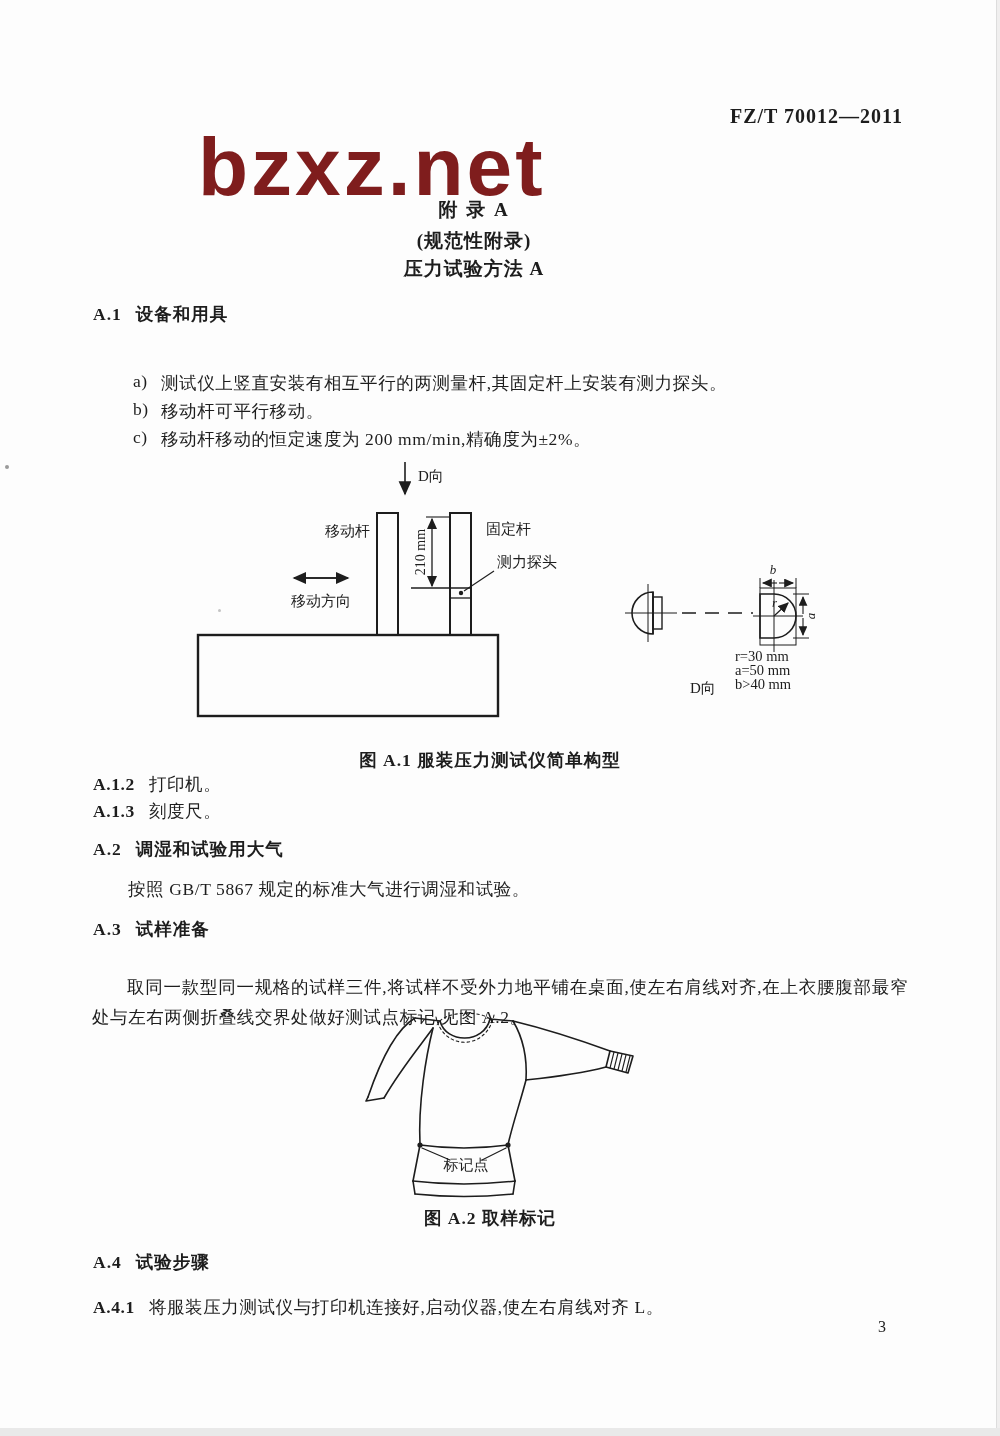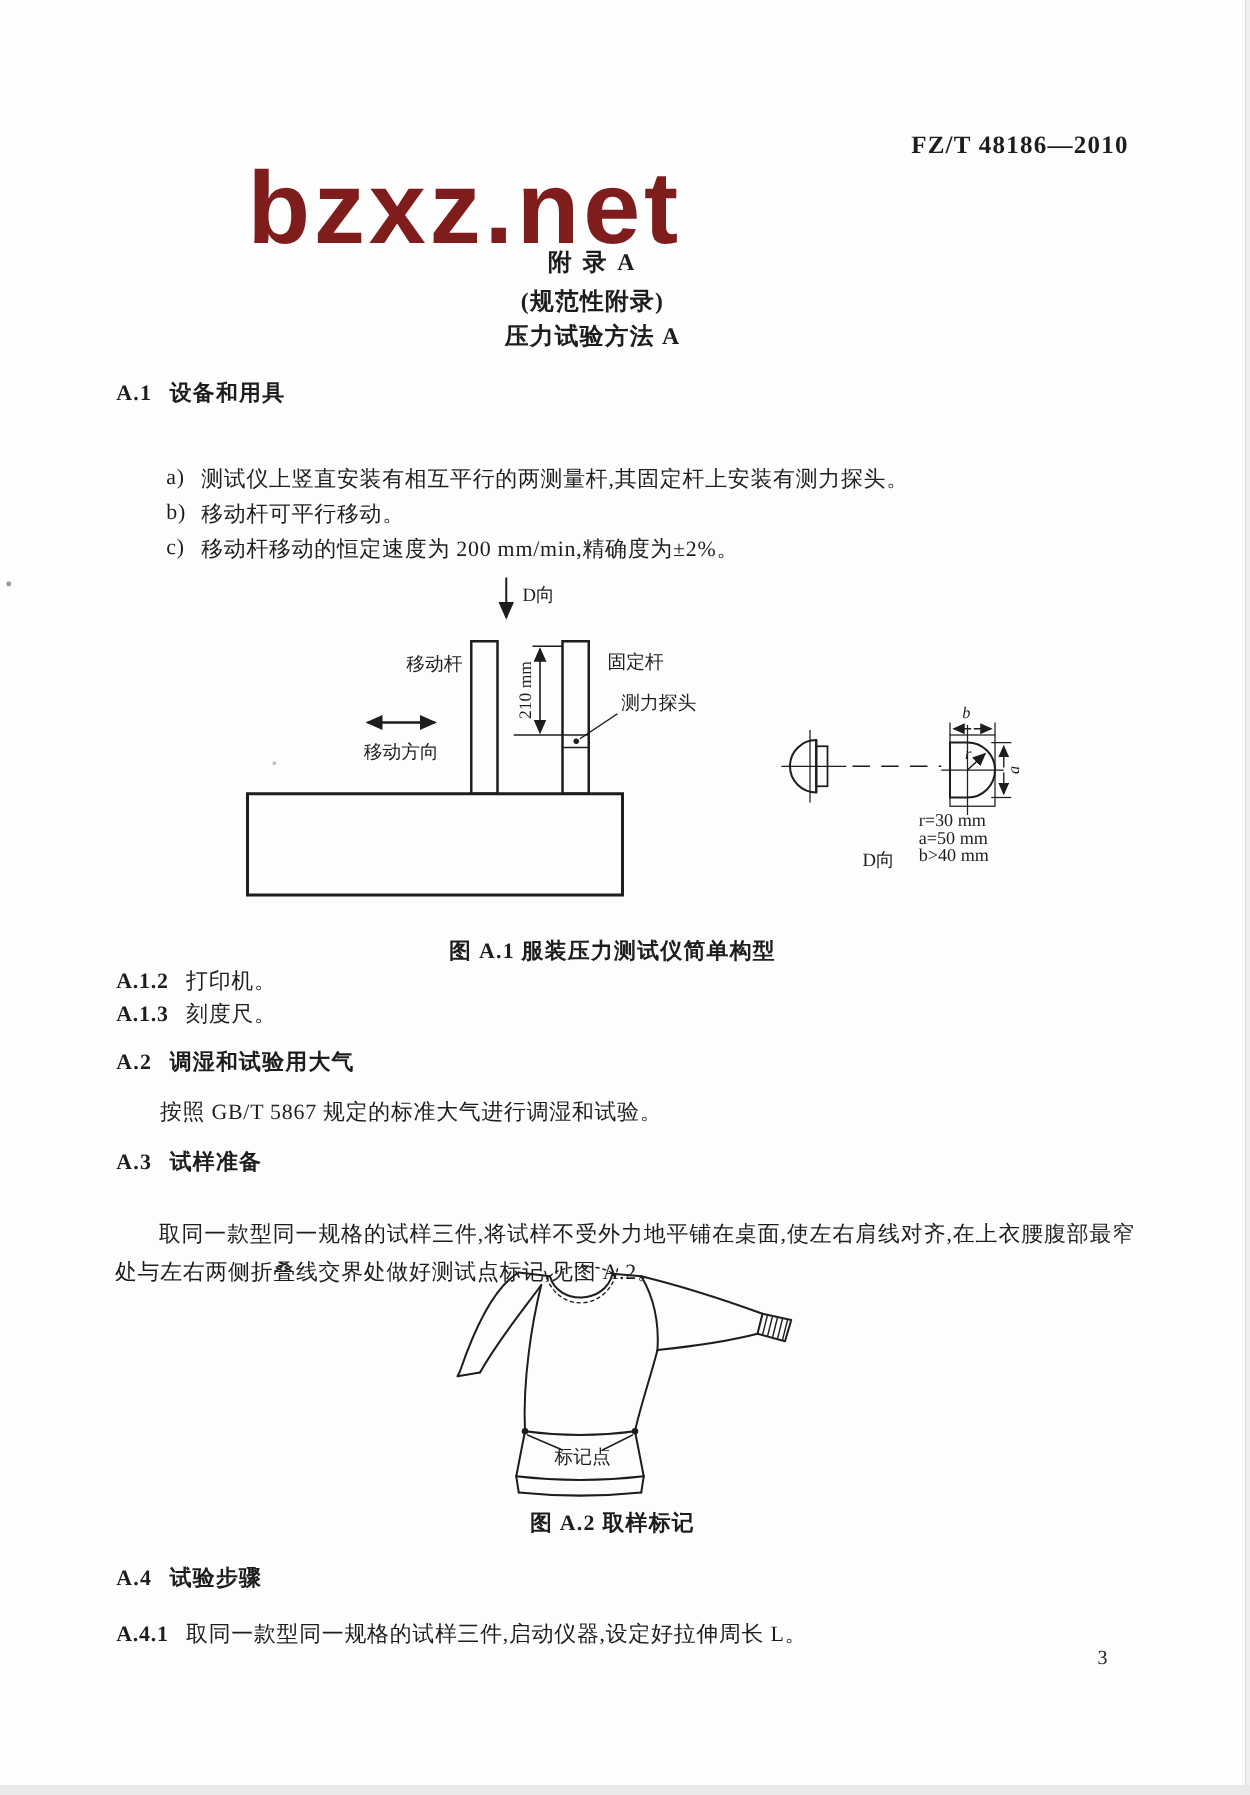--- a/index.html
+++ b/index.html
@@ -28,21 +28,21 @@
 
 <div class="page">
 
   <div class="abs edge-right"></div>
   <div class="abs edge-bottom"></div>
   <div class="abs speck" style="left:5px;top:465px;width:4px;height:4px;"></div>
   <div class="abs speck" style="left:218px;top:609px;width:3px;height:3px;background:#c4c4c4;"></div>
 
   <div class="abs watermark" style="left:198px;top:126px;">bzxz.net</div>
 
-  <div class="abs hdr" style="right:97px;top:105px;">FZ/T 48186—2010</div>
+  <div class="abs hdr" style="right:97px;top:105px;">FZ/T 70012—2011</div>
 
   <div class="abs title-line" style="top:197px;">附  录  A</div>
   <div class="abs title-line" style="top:256px;letter-spacing:1px;">压力试验方法 A</div>
   <div class="abs title-line" style="top:228px;letter-spacing:1px;">(规范性附录)</div>
 
   <div class="abs h2" style="left:93px;top:302px;font-family:Liberation Serif, serif;">
     <span class="num">A.1</span><span>设备和用具</span>
   </div>
 
 
@@ -184,18 +184,18 @@
     <circle cx="178" cy="137" r="2.6" fill="#1d1d1d"></circle>
     <text x="136" y="162" font-size="15" text-anchor="middle">标记点</text>
   </svg>
 
   <div class="abs cap" style="top:1206px;">图 A.2  取样标记</div>
 
   <div class="abs h2" style="left:93px;top:1250px;">
     <span class="num">A.4</span><span>试验步骤</span>
   </div>
   <div class="abs body-t" style="left:93px;top:1295px;">
-    <span class="num">A.4.1</span><span>取同一款型同一规格的试样三件,启动仪器,设定好拉伸周长 L。</span>
+    <span class="num">A.4.1</span><span>将服装压力测试仪与打印机连接好,启动仪器,使左右肩线对齐 L。</span>
   </div>
 
   <div class="abs pagenum" style="left:878px;top:1318px;">3</div>
 
 </div>
 
 </body></html>

